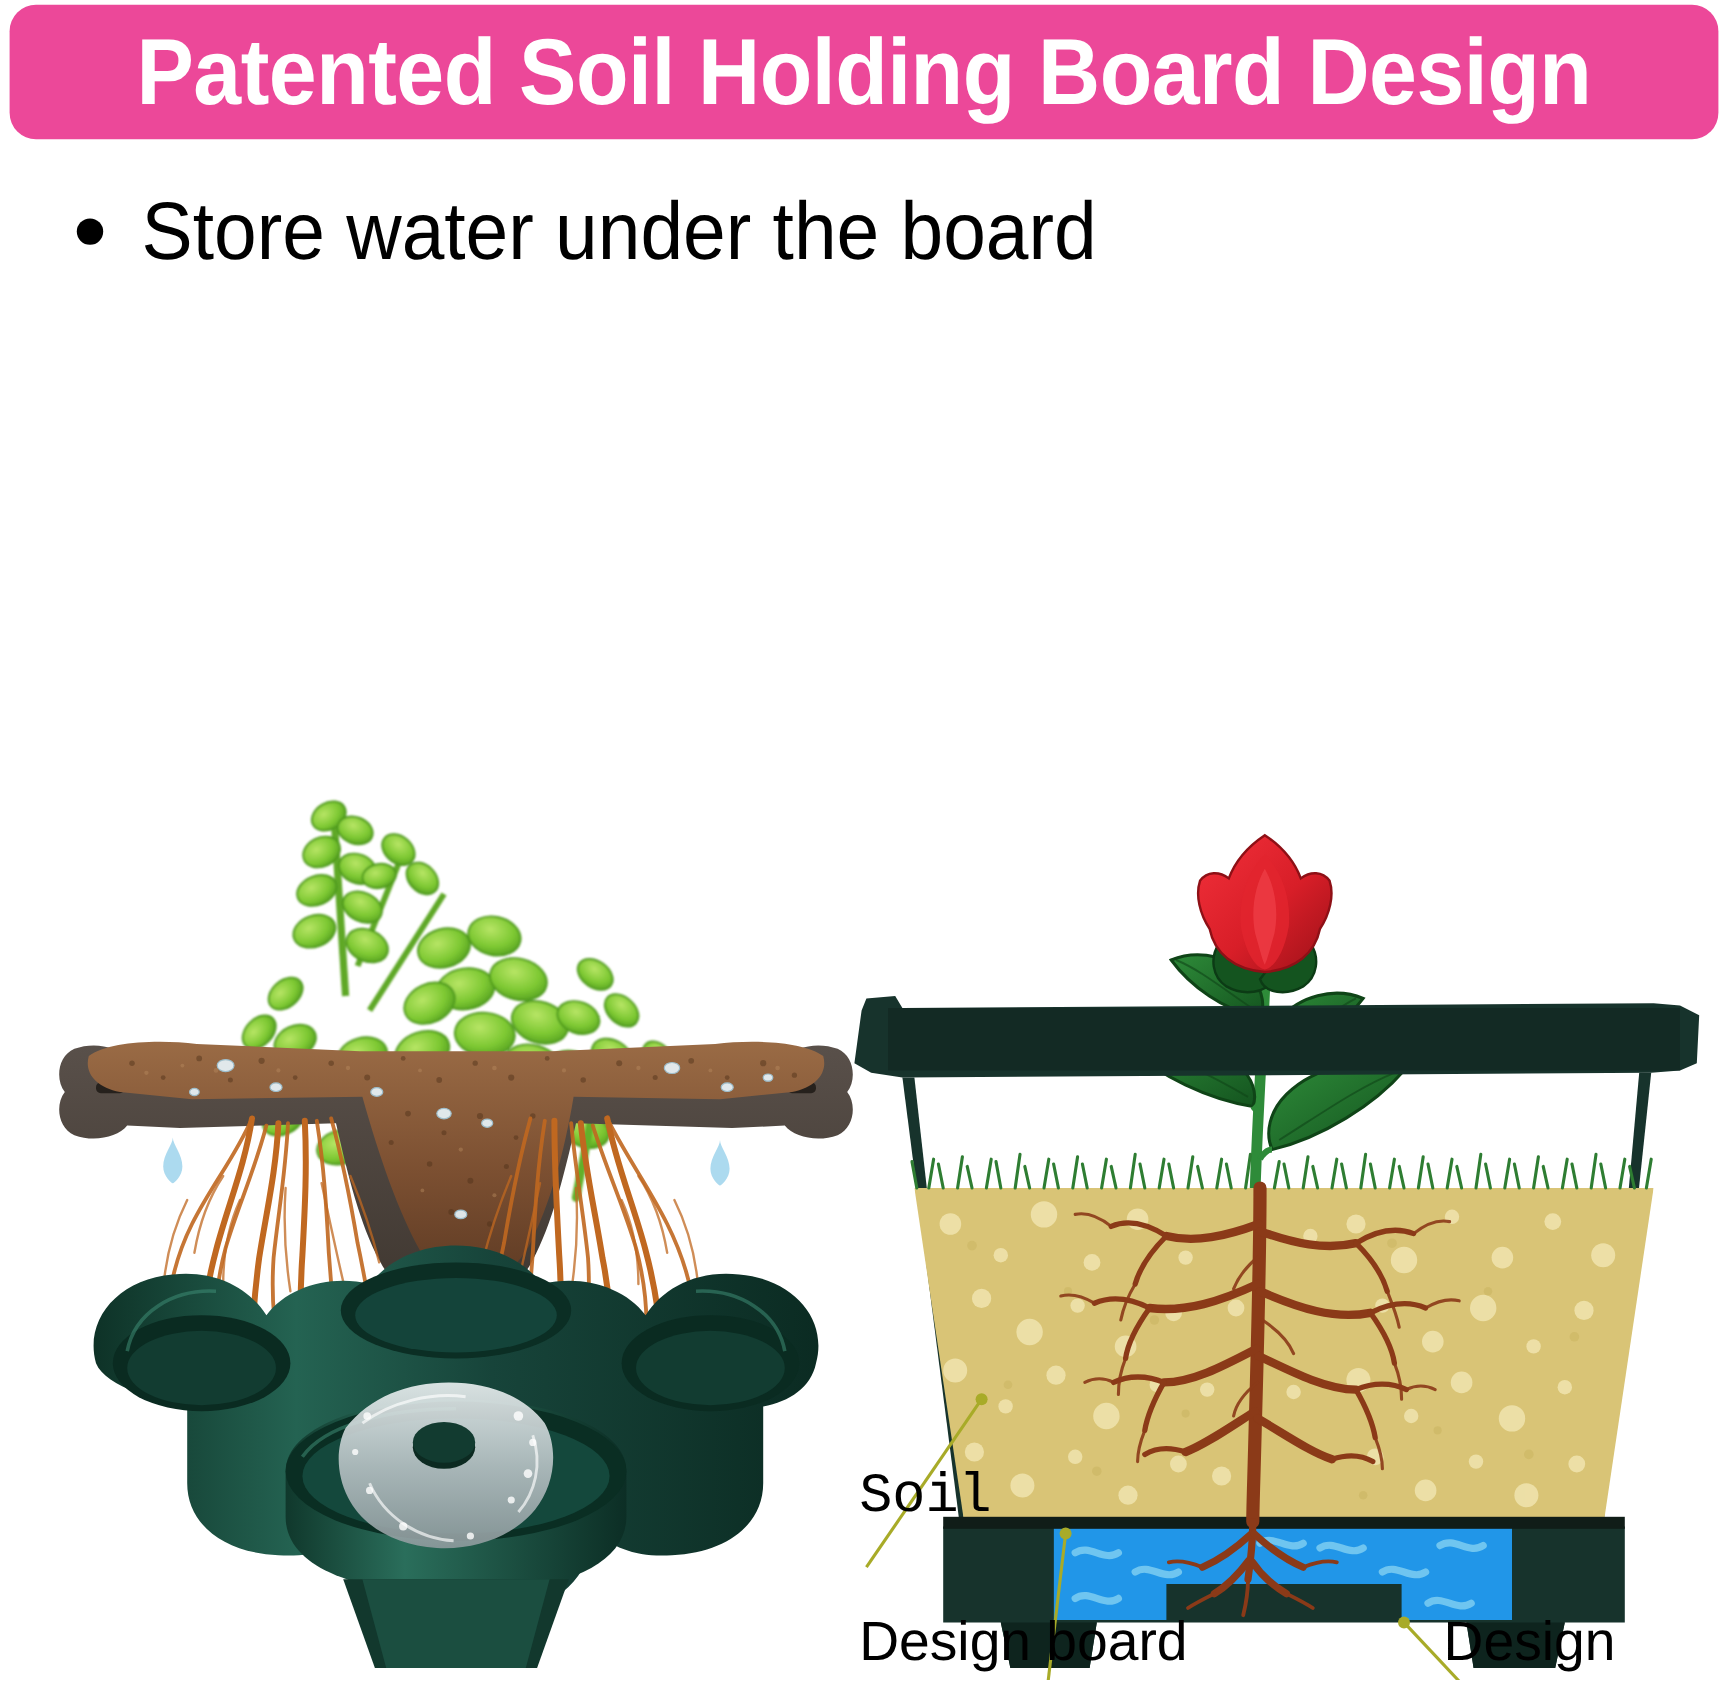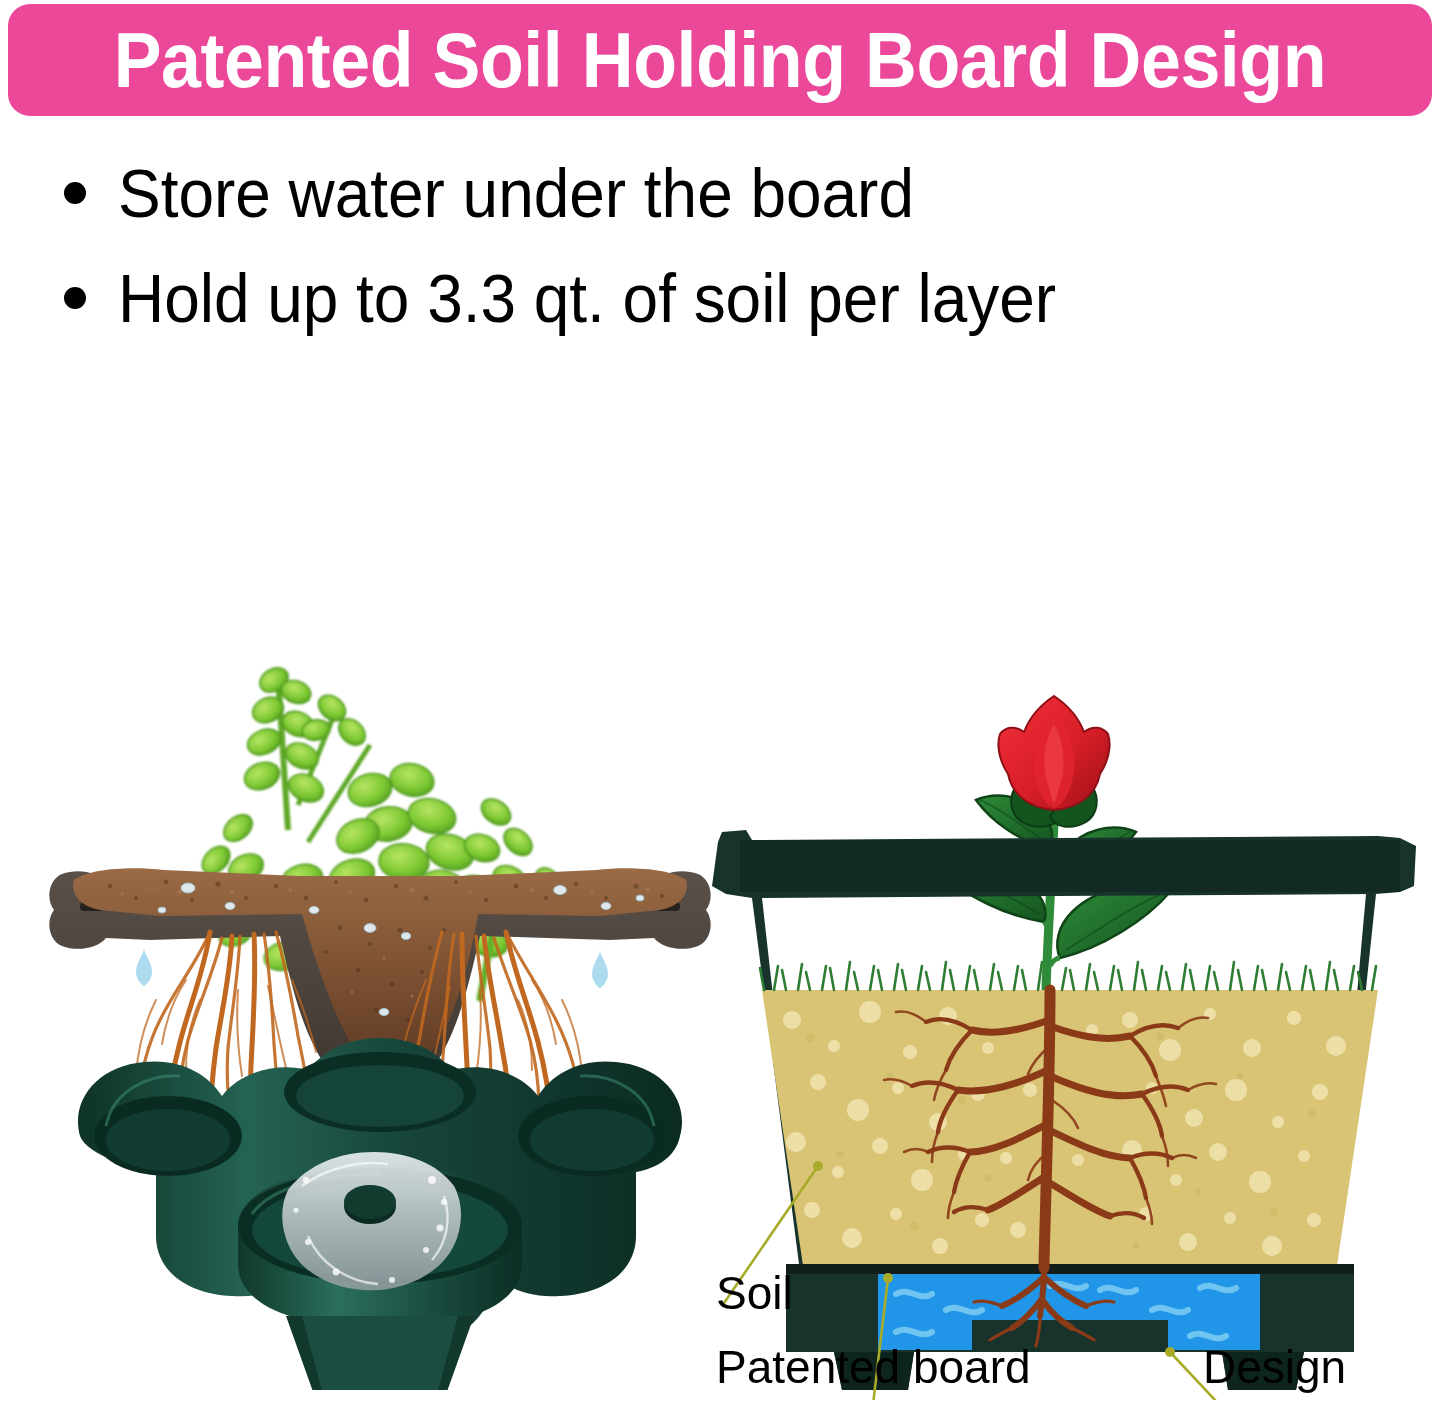--- a/index.html
+++ b/index.html
@@ -94,21 +94,21 @@
   }
 
   .callout-label {
     position: absolute;
     color: #000000;
     font-family: "Liberation Sans", sans-serif;
     font-size: 46px;
     line-height: 50px;
     white-space: nowrap;
   }
-  #label-soil  { left: 716px; top: 1268px; }
+  #label-soil  { left: 716px; top: 1222px; font-family: Liberation Mono, monospace; }
   #label-board { left: 716px; top: 1342px; }
   #label-water { left: 1203px; top: 1342px; }
 </style>
 </head>
 <body>
 
 <div id="page">
 
   <div id="header-banner">
     <div id="header-title">Patented Soil Holding Board Design</div>
@@ -116,24 +116,20 @@
 
   <div id="feature-list">
 
     <div class="feature-row">
       <span class="bullet-dot"></span>
       <span class="feature-text">Store water under the board</span>
     </div>
 
 
 
-    <div class="feature-row">
-      <span class="bullet-dot"></span>
-      <span class="feature-text">Hold up to 3.3 qt. of soil per layer</span>
-    </div>
 
   </div>
 
   <div id="left-photo">
     <svg width="680" height="810" viewBox="0 0 680 810">
       <defs>
         <radialGradient id="leafGradA" cx="40%" cy="35%" r="75%">
           <stop offset="0%" stop-color="#B7E565"></stop>
           <stop offset="60%" stop-color="#7DC832"></stop>
           <stop offset="100%" stop-color="#4E9A1E"></stop>
@@ -757,16 +753,16 @@
       </g>
       <g fill="#A8AB28">
         <circle cx="118" cy="476" r="5"></circle>
         <circle cx="188" cy="588" r="5"></circle>
         <circle cx="470" cy="662" r="5"></circle>
       </g>
     </svg>
   </div>
 
   <div class="callout-label" id="label-soil">Soil</div>
-  <div class="callout-label" id="label-board">Patented board</div>
+  <div class="callout-label" id="label-board">Design board</div>
   <div class="callout-label" id="label-water">Design</div>
 
 </div>
 
 </body></html>

